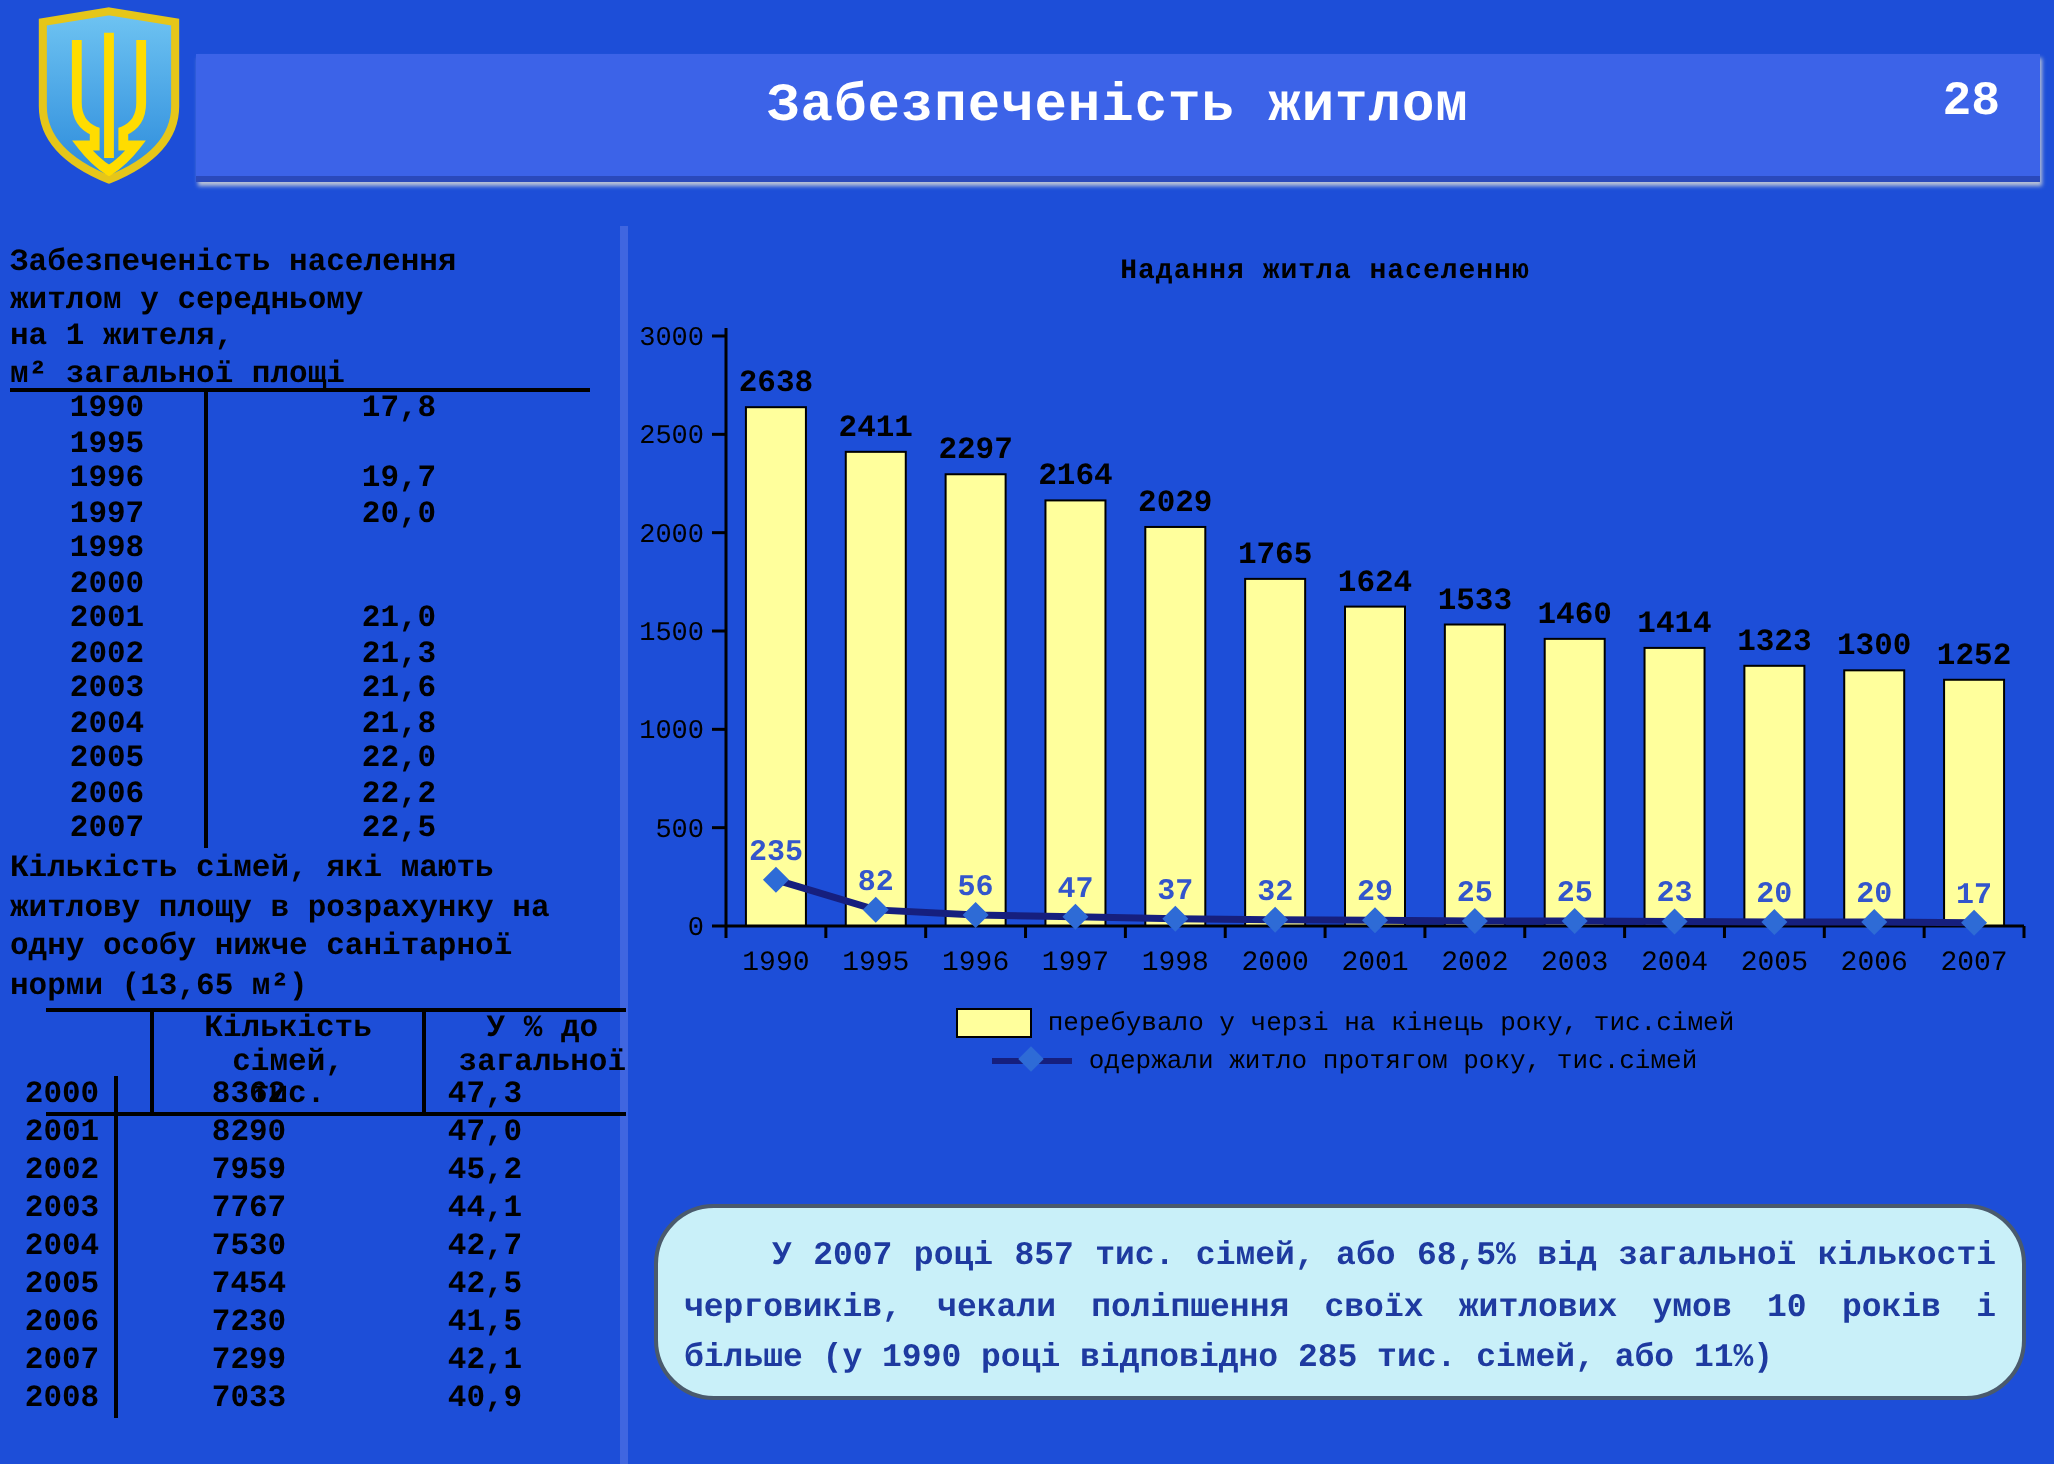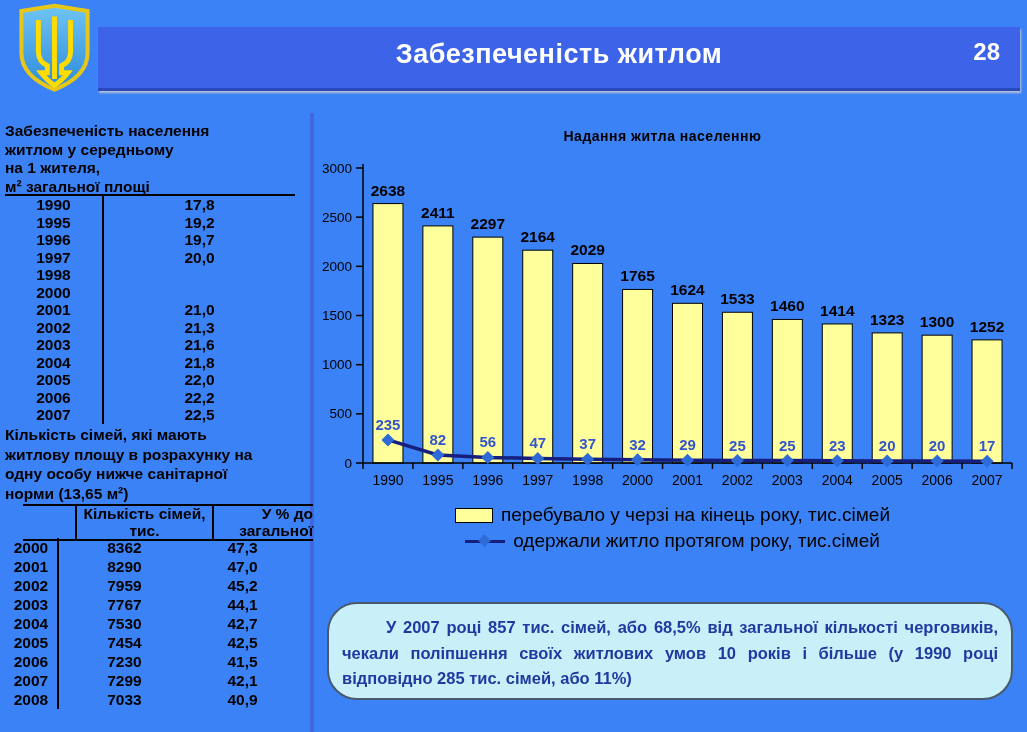--- a/index.html
+++ b/index.html
@@ -1,17 +1,17 @@
 <!DOCTYPE html>
 <html><head>
 <meta charset="utf-8">
 <style>
   html,body{margin:0;padding:0;background:#fff;}
-  .slide{position:relative;width:1027px;height:732px;background:#3b82f6;overflow:hidden;
-         font-family:Liberation Sans, sans-serif;}
+  .slide{position:relative;width:1027px;height:732px;background:#1d4ed8;overflow:hidden;
+         font-family:Liberation Mono, monospace;}
   
   .coat{position:absolute;left:8px;top:3px;width:93px;height:93px;}
   .banner{position:absolute;left:98px;top:27px;width:922px;height:61px;background:#3C63E8;
           border-bottom:3px solid #2a49bb;box-shadow:1px 2px 2px #b9c2d6;}
   .banner-title{position:absolute;left:0;right:0;top:12px;text-align:center;color:#fff;
           font-size:27px;font-weight:bold;letter-spacing:.5px;}
   .banner-num{position:absolute;right:20px;top:11px;color:#fff;font-size:24px;font-weight:bold;}
   
   .vdivider{position:absolute;left:310px;top:113px;width:4px;height:619px;background:#4066E0;}
   
@@ -20,33 +20,33 @@
   #t1-title{top:122px;}
   #t2-title{top:425px;line-height:19.5px;}
   .t1-grid{position:absolute;left:0;top:194px;width:290px;border-top:2px solid #000;}
   .t1-row{display:flex;height:17.5px;font-weight:bold;font-size:15.5px;line-height:17.5px;}
   .t1-row .c1{width:97px;text-align:center;border-right:2px solid #000;}
   .t1-row .c2{flex:1;text-align:center;}
   .t2-head{position:absolute;left:18px;top:504px;width:290px;border-top:2px solid #000;border-bottom:2px solid #000;
            display:flex;font-weight:bold;font-size:15.5px;}
   .t2-head .h0{width:52px;border-right:2px solid #000;}
   .t2-head .h1{width:131px;border-right:2px solid #000;text-align:center;line-height:16.5px;padding:0 2px;}
-  .t2-head .h2{flex:1;text-align:right;line-height:16.5px;padding-left:16px;}
+  .t2-head .h2{flex:1;text-align:center;line-height:16.5px;padding-left:16px;}
   .t2-grid{position:absolute;left:0;top:538px;width:290px;}
   .t2-row{display:flex;height:19px;font-weight:bold;font-size:15.5px;line-height:19px;}
   .t2-row .c0{width:52px;text-align:center;border-right:2px solid #000;}
   .t2-row .c1{width:131px;text-align:center;}
   .t2-row .c2{flex:1;text-align:center;}
   
   .chart{position:absolute;left:318px;top:110px;width:709px;height:492px;}
   .chart-title{position:absolute;left:0;right:20px;top:18px;text-align:center;
                font-size:14px;font-weight:bold;letter-spacing:.5px;}
   #chart-svg{position:absolute;left:0;top:0;}
   .legend{position:absolute;left:0;right:0;top:394px;display:flex;flex-direction:column;align-items:center;gap:4px;}
-  .legend-row{display:flex;align-items:center;gap:8px;font-size:19px;}
+  .legend-row{display:flex;align-items:center;gap:8px;font-size:13px;}
   .swatch{width:36px;height:13px;border:1px solid #000;display:inline-block;}
   .lmark{position:relative;width:40px;height:13px;display:inline-block;}
   .lmark .lline{position:absolute;left:0;right:0;top:5px;border-top:3px solid #161F7E;}
   .lmark .ldiam{position:absolute;left:15px;top:1px;width:9px;height:9px;background:#2E6BD6;transform:rotate(45deg);}
   
   .note{position:absolute;left:327px;top:602px;width:656px;height:72px;background:#C9F0F9;
         border:2px solid #4a5a6d;border-radius:30px;padding:11px 13px;
         color:#1E3AA0;font-weight:bold;font-size:16.5px;line-height:1.55;text-align:justify;}
   .note span{display:block;text-indent:44px;}
   .bar-label{font-size:15.5px;font-weight:bold;}
@@ -87,21 +87,20 @@
         <div>на 1 жителя,</div>
         <div>м²  загальної площі</div>
       </div>
     <div class="t1-grid" id="t1-body">
         <div class="t1-row">
           <div class="c1">1990</div>
           <div class="c2">17,8</div>
         </div>
         <div class="t1-row">
           <div class="c1">1995</div>
-          <div class="c2">19,2</div>
         </div>
         <div class="t1-row">
           <div class="c1">1996</div>
           <div class="c2">19,7</div>
         </div>
         <div class="t1-row">
           <div class="c1">1997</div>
           <div class="c2">20,0</div>
         </div>
         <div class="t1-row">

